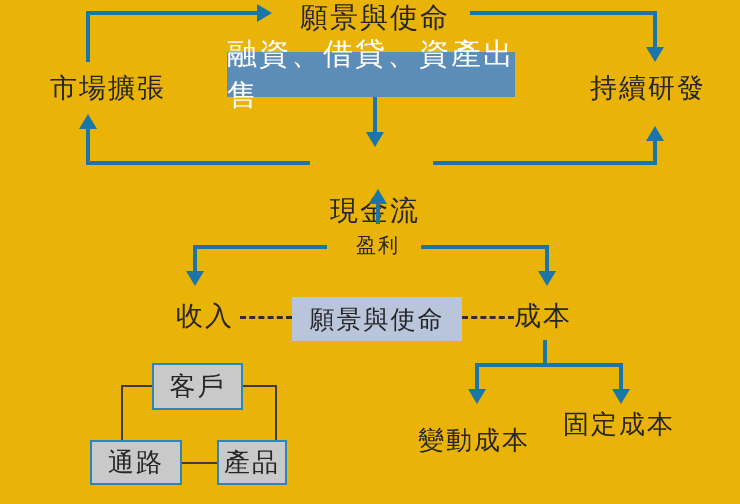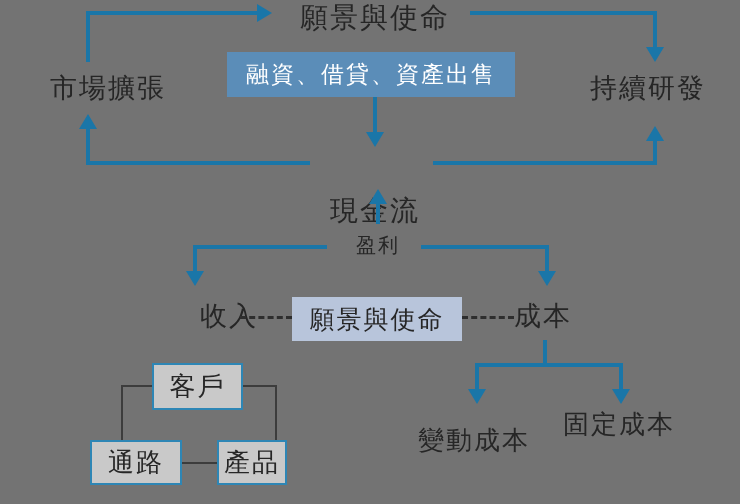--- a/index.html
+++ b/index.html
@@ -1,39 +1,39 @@
 <!DOCTYPE html>
 <html><head>
 <meta charset="utf-8">
 <style>
   * { margin:0; padding:0; box-sizing:border-box; }
   html,body { background:#ffffff; }
   body { font-family:"Liberation Sans","DejaVu Sans",sans-serif; }
   .canvas {
     position:relative; width:740px; height:504px;
-    background:#737373; overflow:hidden; color:#262626;
+    background:#eab308; overflow:hidden; color:#262626;
   }
   .lbl {
     position:absolute; color:#262626; letter-spacing:2px;
     font-size:27px; line-height:1.1; text-align:center; white-space:nowrap;
   }
   
   .ln { position:absolute; background:#1a76a8; }
   
   .arr { position:absolute; width:0; height:0; }
   .arr.down  { border-left:9px solid transparent; border-right:9px solid transparent; border-top:15px solid #1a76a8; }
   .arr.up    { border-left:9px solid transparent; border-right:9px solid transparent; border-bottom:15px solid #1a76a8; }
   .arr.right { border-top:9px solid transparent; border-bottom:9px solid transparent; border-left:15px solid #1a76a8; }
   
   .dash { position:absolute; height:0; border-top:3px dashed #2e2e2e; }
   
   .conn { position:absolute; background:#3c3c3c; }
   
   .box { position:absolute; display:flex; align-items:center; justify-content:center; letter-spacing:2px; }
-  .box.financing { left:227px; top:52px; width:288px; height:45px; background:#5b8db8; color:#ffffff; font-size:23px; }
+  .box.financing { left:227px; top:52px; width:288px; height:45px; background:#5b8db8; color:#ffffff; font-size:30px; }
   .box.structure { left:292px; top:297px; width:170px; height:44px; background:#b8c5db; color:#262626; font-size:25px; }
   .box.entity { background:#c9c9c9; border:2px solid #2e86b5; color:#262626; font-size:26px; }
   .box.customer { left:152px; top:363px; width:91px; height:47px; }
   .box.channel  { left:90px;  top:440px; width:92px; height:45px; }
   .box.product  { left:217px; top:440px; width:70px; height:45px; }
 </style>
 </head>
 <body>
 
 <div class="canvas">
@@ -71,21 +71,21 @@
   <div class="lbl" style="left:346px; top:234px; width:64px; font-size:20px;">盈利</div>
 
   <div class="ln" style="left:193px; top:245px; width:134px; height:4px;"></div>
   <div class="ln" style="left:193px; top:245px; width:4px; height:26px;"></div>
   <div class="arr down" style="left:186px; top:271px;"></div>
 
   <div class="ln" style="left:421px; top:245px; width:128px; height:4px;"></div>
   <div class="ln" style="left:545px; top:245px; width:4px; height:26px;"></div>
   <div class="arr down" style="left:538px; top:271px;"></div>
 
-  <div class="lbl" style="left:176px; top:302px; width:58px;margin-left:24px;">收入</div>
+  <div class="lbl" style="left:176px; top:302px; width:58px;">收入</div>
   <div class="dash" style="left:240px; top:316px; width:52px;"></div>
   <div class="box structure">願景與使命</div>
   <div class="dash" style="left:462px; top:316px; width:52px;"></div>
   <div class="lbl" style="left:514px; top:302px; width:58px;">成本</div>
 
   <div class="ln" style="left:543px; top:340px; width:4px; height:27px;"></div>
   <div class="ln" style="left:475px; top:363px; width:148px; height:4px;"></div>
   <div class="ln" style="left:475px; top:363px; width:4px; height:26px;"></div>
   <div class="arr down" style="left:468px; top:389px;"></div>
   <div class="ln" style="left:619px; top:363px; width:4px; height:26px;"></div>

